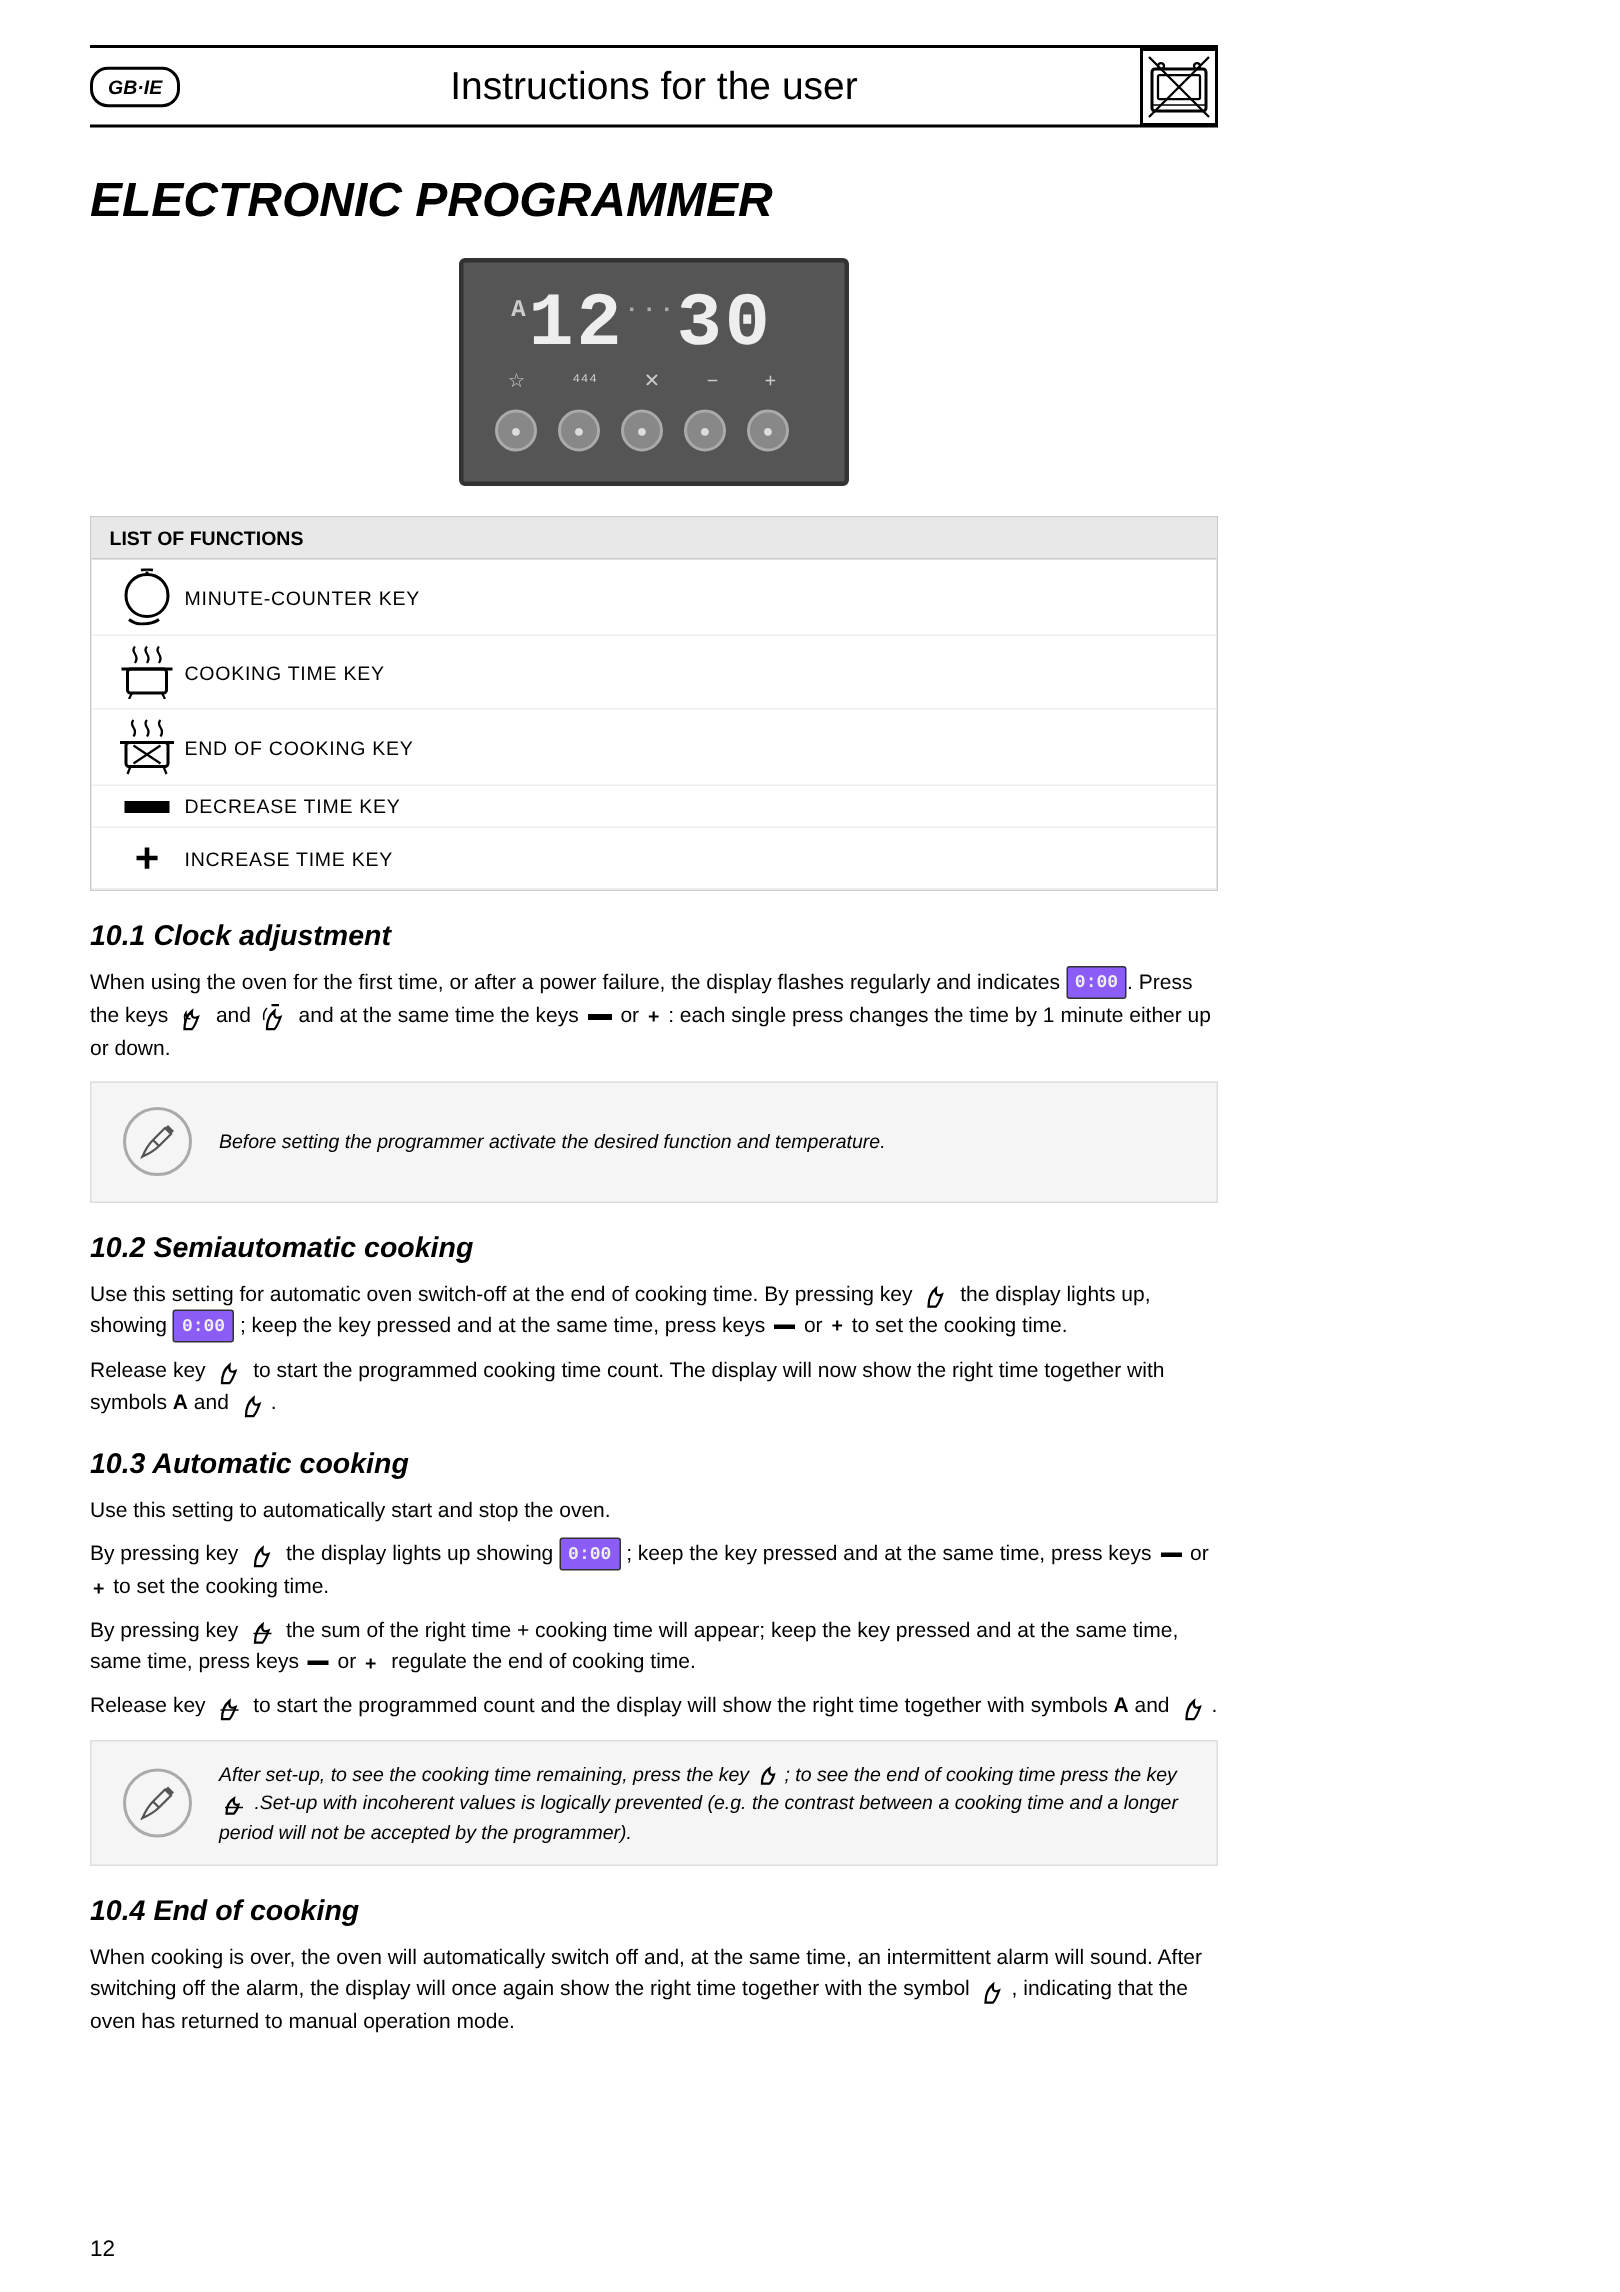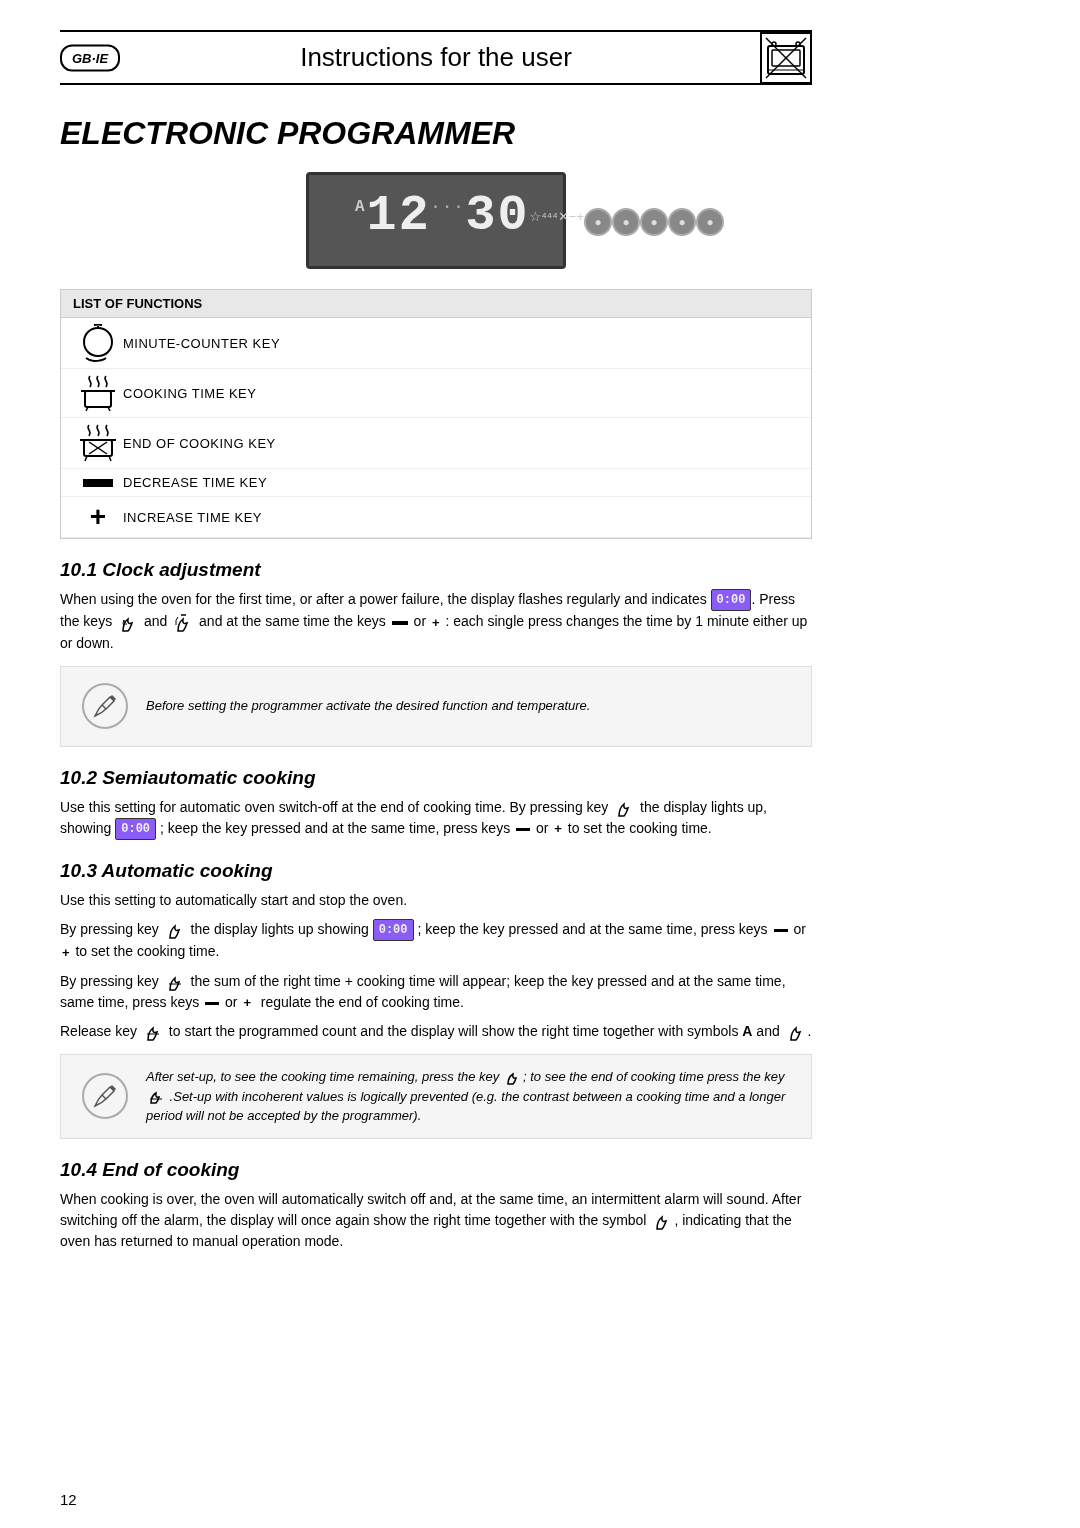--- a/index.html
+++ b/index.html
@@ -75,23 +75,23 @@
     .display-container {
       display: flex;
       justify-content: center;
       margin-bottom: 20px;
     }
 
     .display-panel {
       background: #555;
       border: 3px solid #333;
       border-radius: 4px;
-      padding: 15px 30px 20px 46px;
-      display: flex;
-      flex-direction: row;
+      padding: 15px 30px 20px 14px;
+      display: flex;
+      flex-direction: column;
       align-items: center;
       width: 260px;
     }
 
     .display-time {
       color: #eee;
       font-size: 52px;
       font-weight: bold;
       font-family: 'Courier New', monospace;
       letter-spacing: 2px;
@@ -412,20 +412,34 @@
     <span class="icon-inline">
         <span style="display:inline-block;width:14px;height:3px;background:#000;vertical-align:middle;"></span>
       </span>
     or
     <span class="icon-inline">
         <strong>+</strong>
       </span>
     to set the cooking time.
   </div>
 
+  <div class="body-text">
+    Release key
+    <span class="icon-inline">
+      <svg width="20" height="20" viewBox="0 0 20 20">
+          <path d="M5 18 Q5 10 10 6 Q9 12 14 10 Q12 16 10 18Z" fill="none" stroke="#000" stroke-width="1.5"></path>
+        </svg>
+    </span>
+    to start the programmed cooking time count. The display will now show the right time together with symbols <strong>A</strong> and
+    <span class="icon-inline">
+      <svg width="20" height="20" viewBox="0 0 20 20">
+          <path d="M5 18 Q5 10 10 6 Q9 12 14 10 Q12 16 10 18Z" fill="none" stroke="#000" stroke-width="1.5"></path>
+        </svg>
+    </span>.
+  </div>
 
   <div class="subsection-title">10.3 Automatic cooking</div>
 
   <div class="body-text">Use this setting to automatically start and stop the oven.</div>
 
   <div class="body-text">
     By pressing key
     <span class="icon-inline">
       <svg width="20" height="20" viewBox="0 0 20 20">
           <path d="M5 18 Q5 10 10 6 Q9 12 14 10 Q12 16 10 18Z" fill="none" stroke="#000" stroke-width="1.5"></path>

